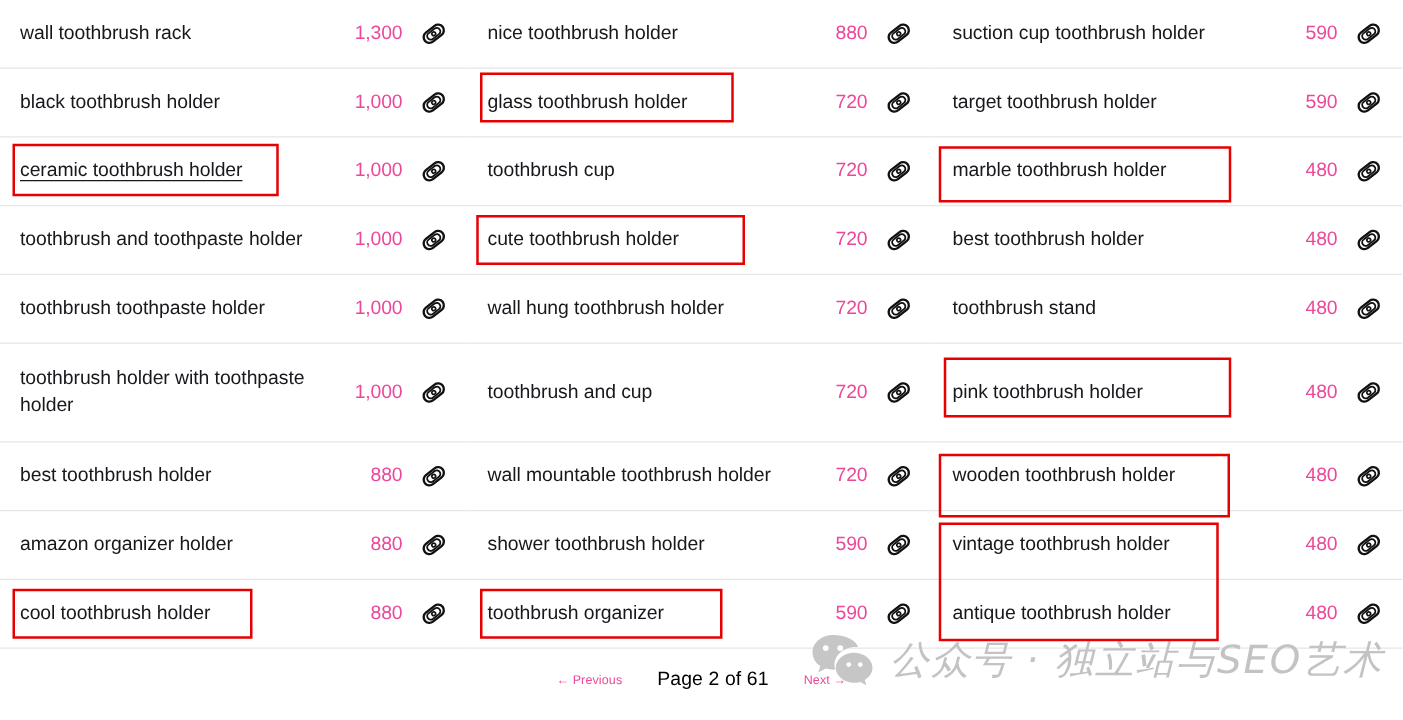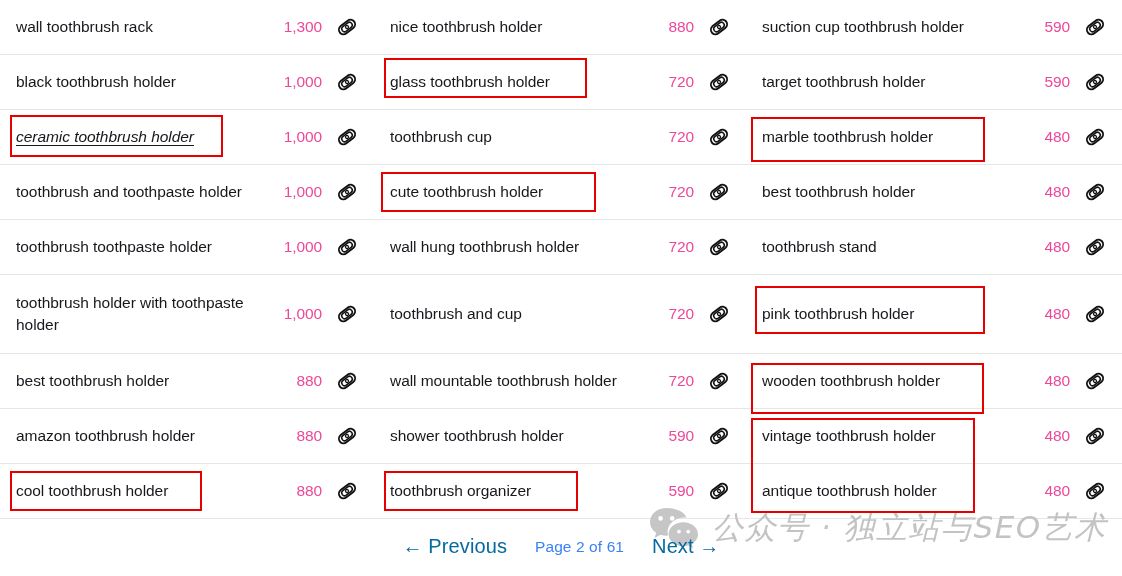--- a/index.html
+++ b/index.html
@@ -54,21 +54,20 @@
     line-height: 1.42;
     color: #16181c;
     letter-spacing: -0.05px;
     padding-right: 10px;
     word-break: break-word;
   }
   .kw-term.linked {
     text-decoration: underline;
     text-underline-offset: 2.5px;
     text-decoration-thickness: 1px;
-    font-style: italic;
   }
 
   .kw-vol {
     flex: 0 0 auto;
     font-size: 15.5px;
     color: #ec4899;
     text-align: right;
     min-width: 46px;
     letter-spacing: -0.1px;
   }
@@ -98,28 +97,28 @@
     left: 0;
     top: 535px;
     width: 1122px;
     display: flex;
     justify-content: center;
     align-items: center;
     gap: 28px;
     z-index: 4;
   }
   .pager-link {
-    font-size: 20px;
-    color: #0369a1;
+    font-size: 10px;
+    color: #ec4899;
     letter-spacing: 0.1px;
     white-space: nowrap;
   }
   .pager-status {
     font-size: 15.5px;
-    color: #3b82f6;
+    color: #000000;
     letter-spacing: 0.1px;
     white-space: nowrap;
   }
 
   
   .watermark {
     position: absolute;
     top: 506px;
     left: 648px;
     display: flex;
@@ -230,21 +229,21 @@
             <svg width="22" height="22" viewBox="0 0 22 22" aria-hidden="true">
               <g transform="rotate(-38 11 11)">
                 <rect x="2" y="6.4" width="18" height="9.2" rx="4.6" ry="4.6" fill="none" stroke="#111111" stroke-width="1.9"></rect>
                 <rect x="5.1" y="8.2" width="11.8" height="5.6" rx="2.8" ry="2.8" fill="none" stroke="#111111" stroke-width="1.5"></rect>
                 <circle cx="11" cy="11" r="1.5" fill="none" stroke="#111111" stroke-width="1.3"></circle>
               </g>
             </svg>
           </span>
         </div>
         <div class="kw-row">
-          <span class="kw-term">amazon toothbrush holder</span>
+          <span class="kw-term">amazon organizer holder</span>
           <span class="kw-vol">880</span>
           <span class="kw-icon">
             <svg width="22" height="22" viewBox="0 0 22 22" aria-hidden="true">
               <g transform="rotate(-38 11 11)">
                 <rect x="2" y="6.4" width="18" height="9.2" rx="4.6" ry="4.6" fill="none" stroke="#111111" stroke-width="1.9"></rect>
                 <rect x="5.1" y="8.2" width="11.8" height="5.6" rx="2.8" ry="2.8" fill="none" stroke="#111111" stroke-width="1.5"></rect>
                 <circle cx="11" cy="11" r="1.5" fill="none" stroke="#111111" stroke-width="1.3"></circle>
               </g>
             </svg>
           </span>

